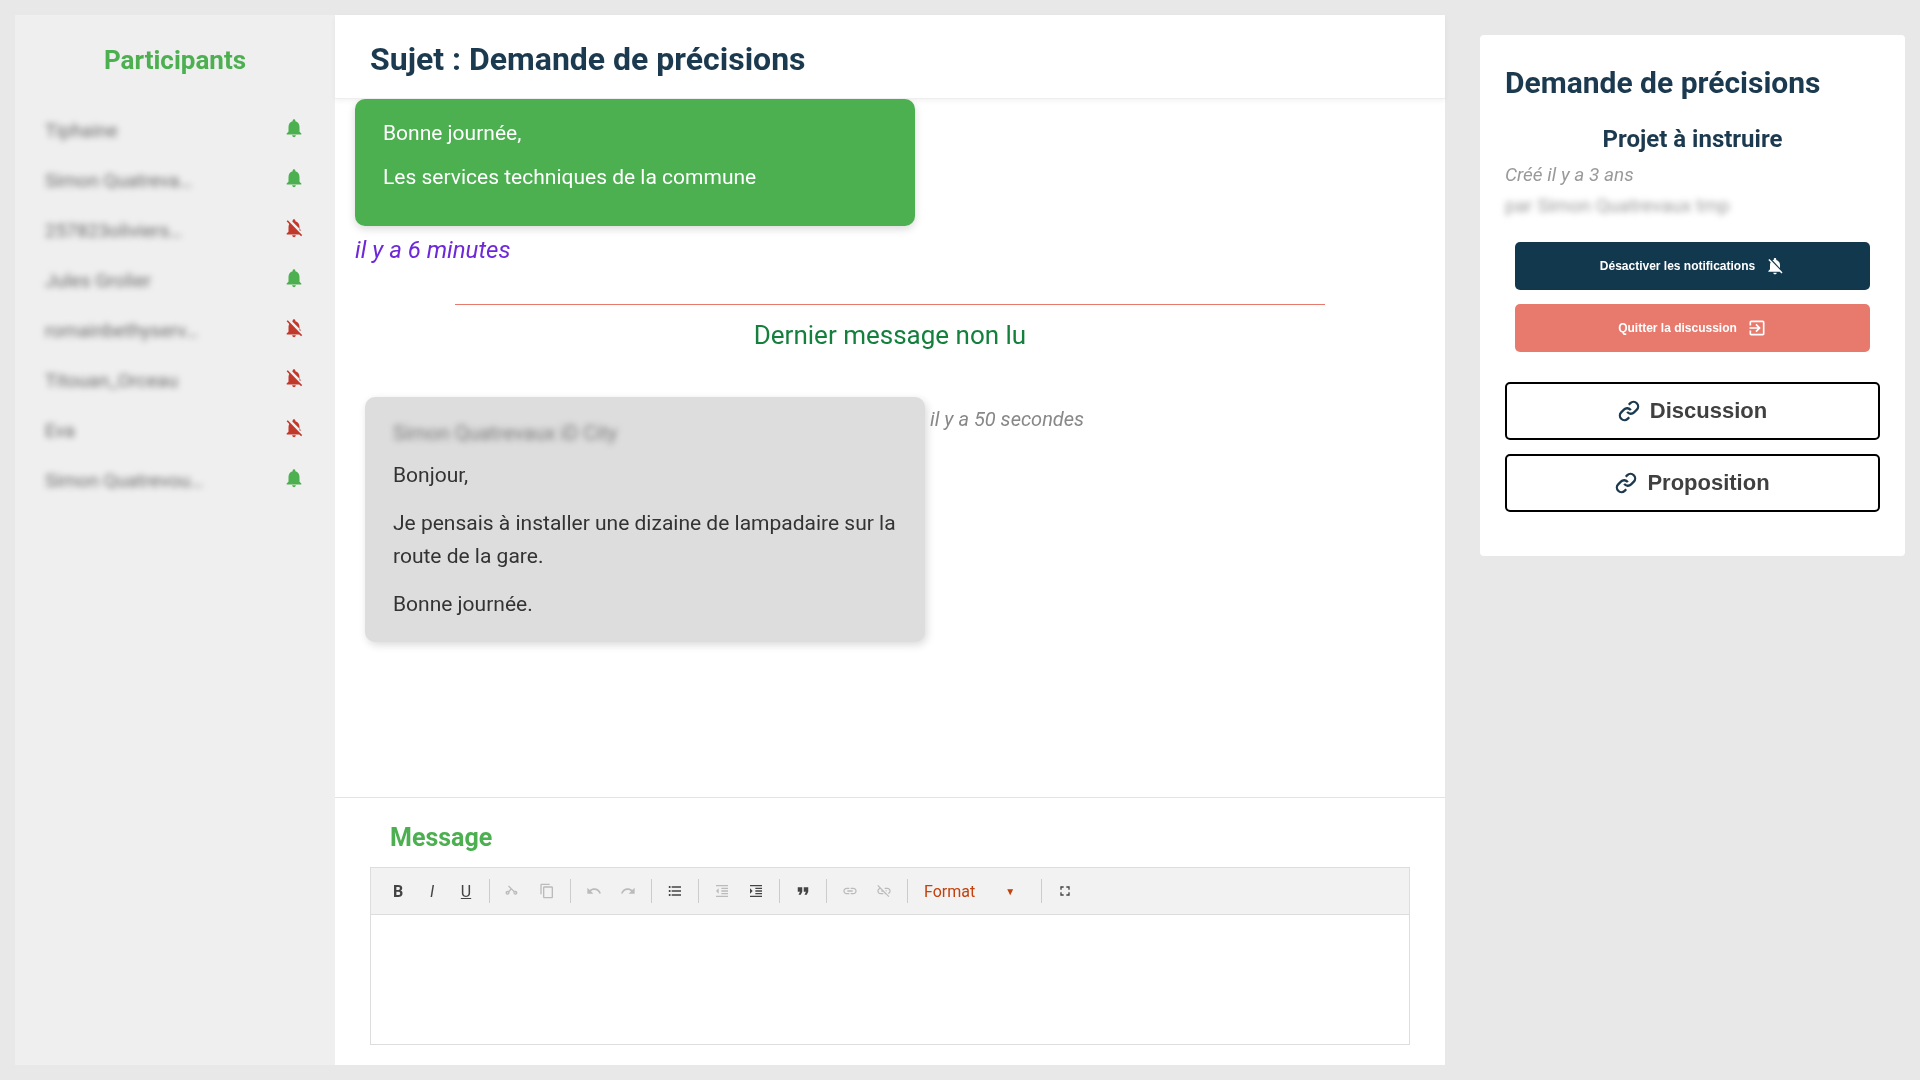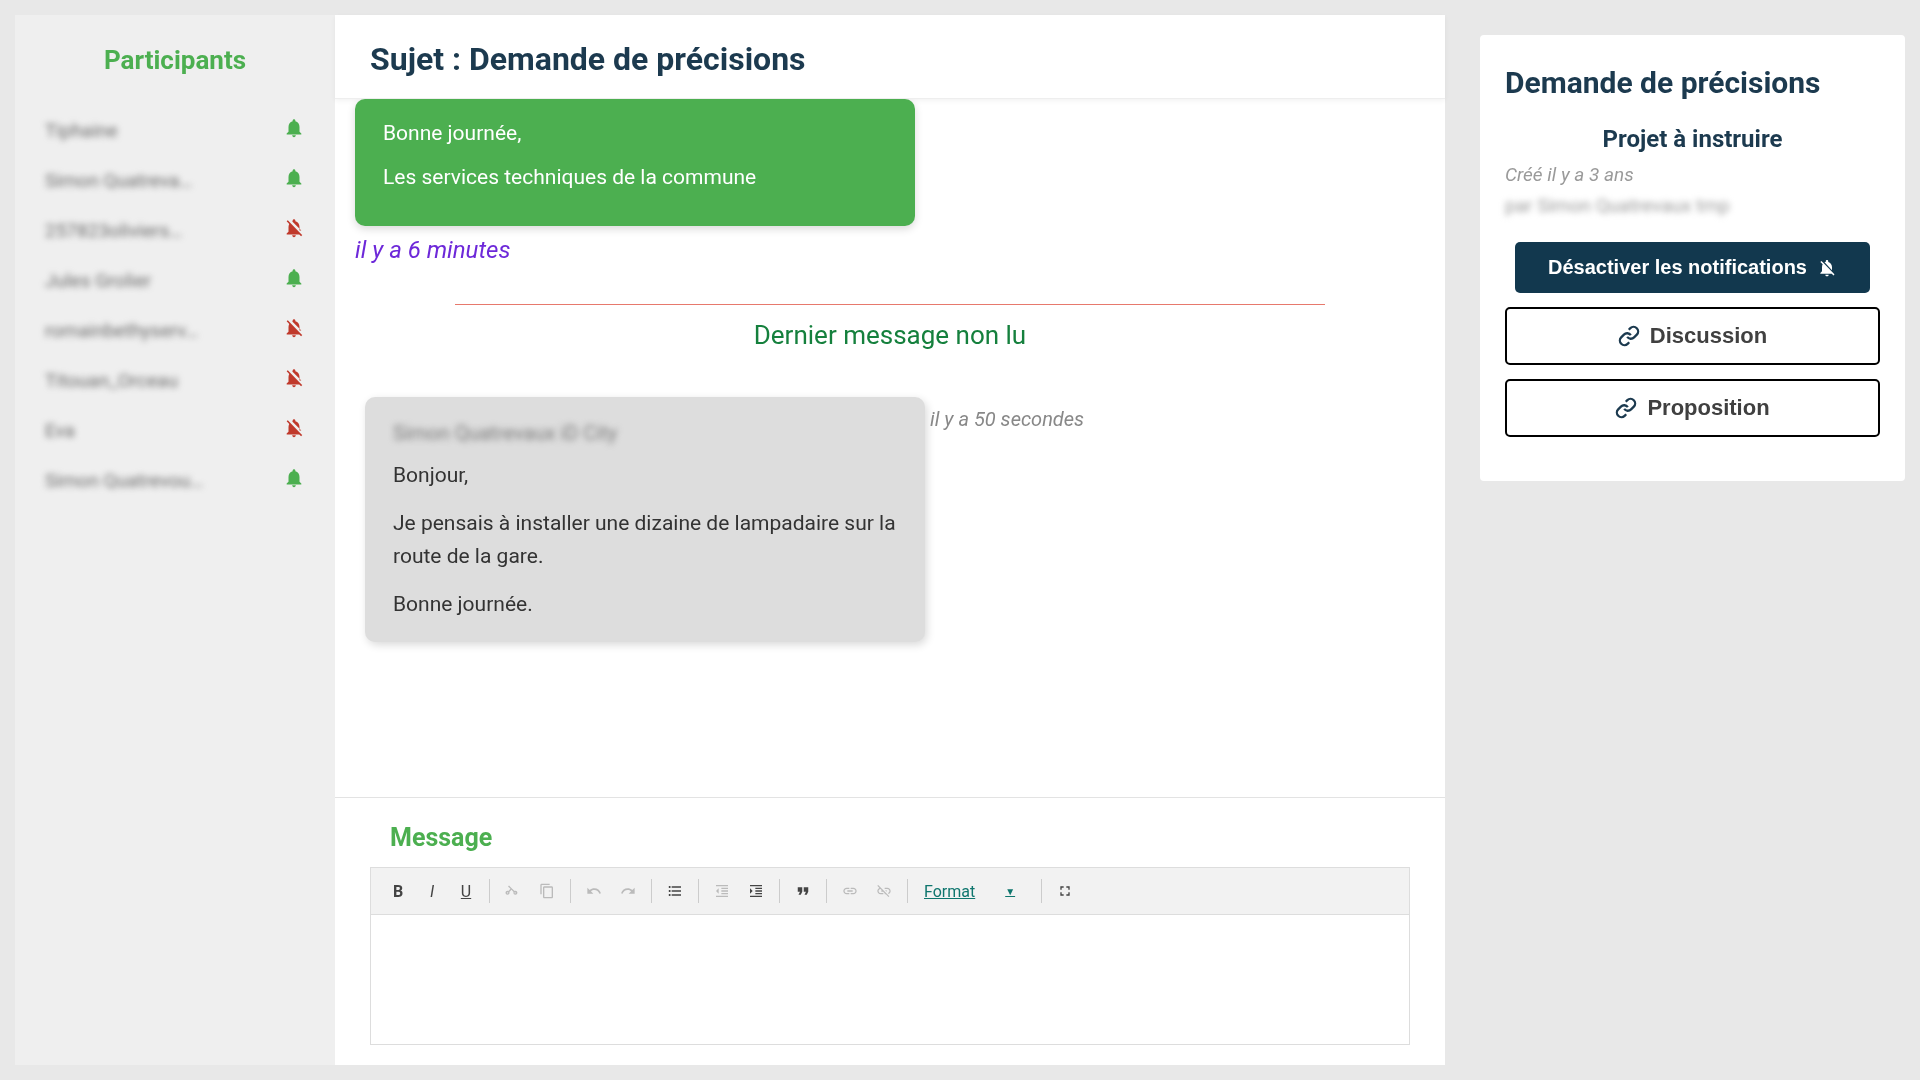--- a/index.html
+++ b/index.html
@@ -169,27 +169,26 @@
       cursor: pointer;
     }
     .tb-btn.disabled { color: #bbb; cursor: default; }
     .tb-sep {
       width: 1px;
       height: 24px;
       background: #ccc;
       margin: 0 6px;
     }
     .tb-format {
-      color: #0f766e;
+      color: #c2410c;
       font-size: 16px;
       padding: 0 20px 0 10px;
       display: flex;
       align-items: center;
       gap: 30px;
-      text-decoration: underline;
     }
     .tb-format .caret { font-size: 10px; }
     .editor-area {
       border: 1px solid #ddd;
       border-top: none;
       min-height: 130px;
       background: #fff;
     }
 
     
@@ -226,21 +225,21 @@
       filter: blur(3px);
       color: #9a9a9a;
       font-size: 19px;
       margin-bottom: 25px;
     }
     .btn {
       display: flex;
       align-items: center;
       justify-content: center;
       gap: 10px;
-      font-size: 20px;
+      font-size: 12px;
       font-weight: 600;
       padding: 14px;
       border-radius: 5px;
       cursor: pointer;
       width: 100%;
       margin-bottom: 14px;
       border: none;
     }
     .btn-dark {
       background: #12384e;
@@ -442,20 +441,26 @@
     <div class="right-meta">Créé il y a 3 ans</div>
     <div class="right-meta-blur">par Simon Quatrevaux tmp</div>
 
     <button class="btn btn-dark">
       <span>Désactiver les notifications</span>
       <svg width="20" height="20" viewBox="0 0 24 24" fill="#fff">
           <path d="M20 18.69L7.84 6.14 5.27 3.49 4 4.76l2.8 2.8v.01c-.52.99-.8 2.16-.8 3.42v5l-2 2v1h13.73l2 2L21 19.72l-1-1.03zM12 22c1.11 0 2-.89 2-2h-4c0 1.11.89 2 2 2zm6-7.32V11c0-3.08-1.64-5.64-4.5-6.32V4c0-.83-.67-1.5-1.5-1.5s-1.5.67-1.5 1.5v.68c-.15.03-.29.08-.42.12-.1.03-.2.07-.3.11h-.01c-.01 0-.01 0-.02.01-.23.09-.46.2-.68.31 0 0-.01 0-.01.01L18 14.68z"></path>
         </svg>
     </button>
 
+    <button class="btn btn-coral">
+      <span>Quitter la discussion</span>
+      <svg width="20" height="20" viewBox="0 0 24 24" fill="#fff">
+          <path d="M10.09 15.59L11.5 17l5-5-5-5-1.41 1.41L12.67 11H3v2h9.67l-2.58 2.59zM19 3H5c-1.11 0-2 .9-2 2v4h2V5h14v14H5v-4H3v4c0 1.1.89 2 2 2h14c1.1 0 2-.9 2-2V5c0-1.1-.9-2-2-2z"></path>
+        </svg>
+    </button>
 
     <button class="btn btn-outline">
       <svg class="link-icon" viewBox="0 0 24 24" fill="none" stroke="#1c3a4f" stroke-width="2.5">
           <path d="M10 13a5 5 0 0 0 7.54.54l3-3a5 5 0 0 0-7.07-7.07l-1.72 1.71"></path>
           <path d="M14 11a5 5 0 0 0-7.54-.54l-3 3a5 5 0 0 0 7.07 7.07l1.71-1.71"></path>
         </svg>
       <span>Discussion</span>
     </button>
 
     <button class="btn btn-outline">

